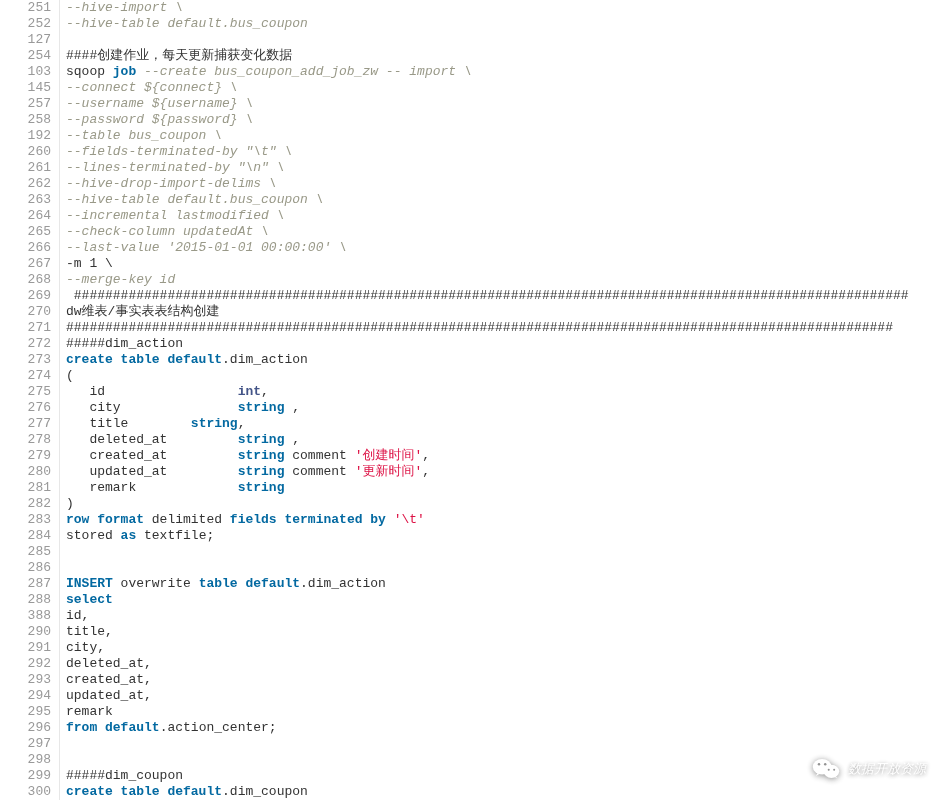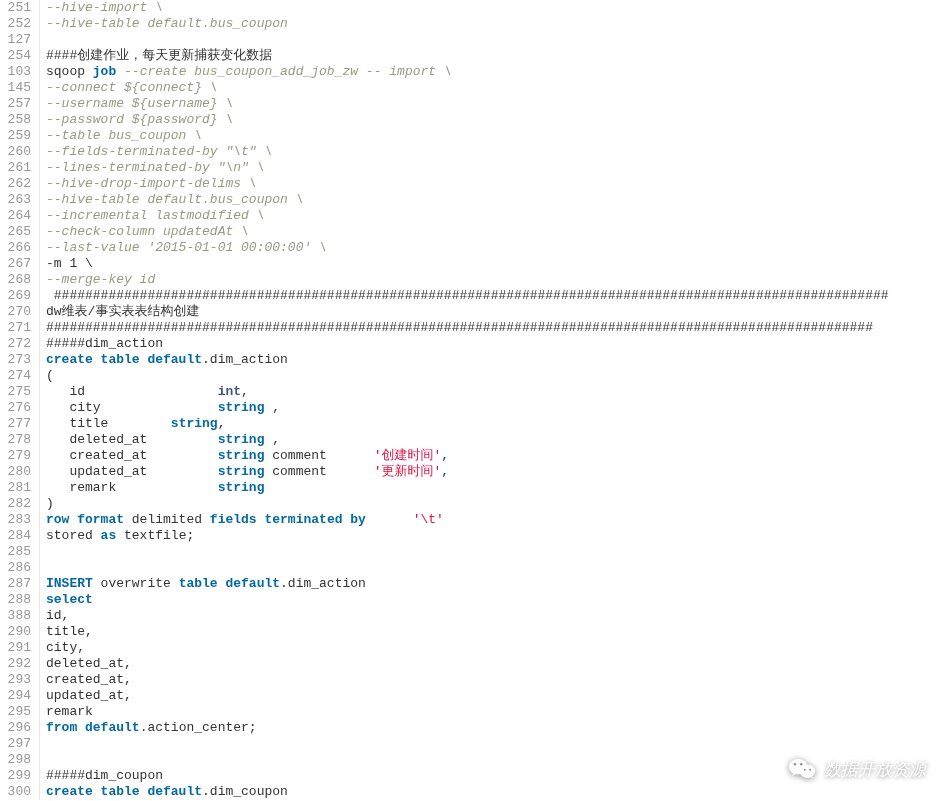--- a/index.html
+++ b/index.html
@@ -15,65 +15,65 @@
     background: #ffffff;
   }
   .gutter {
     background: #ffffff;
     color: #999999;
     text-align: right;
     padding: 0 8px 0 6px;
     border-right: 1px solid #e7e7e7;
     user-select: none;
     flex-shrink: 0;
-    width: 40px;
+    width: 60px;
   }
   .gutter div { height: 16px; line-height: 16px; }
   .code {
     padding-left: 6px;
     flex: 1;
     white-space: pre;
   }
   .code .line { height: 16px; line-height: 16px; }
   .c  { color: #999988; font-style: italic; }  
   .k  { color: #0369a1; font-weight: bold; }   
   .kt { color: #445588; font-weight: bold; text-align: center; }   
-  .s  { color: #dd1144; margin-left: 39px; }                       
+  .s  { color: #dd1144; }                       
   .p  { color: #333333; }                       
   .watermark {
     position: fixed;
     right: 26px;
     bottom: 20px;
     display: flex;
     align-items: center;
     gap: 8px;
     color: #ffffff;
     font-family: "Microsoft YaHei", sans-serif;
-    font-size: 17px;
+    font-size: 13px;
     font-weight: 400;
     font-style: italic;
     text-shadow: 0 1px 4px rgba(0,0,0,0.5);
     opacity: 0.9;
   }
   .watermark svg { filter: drop-shadow(0 1px 3px rgba(0,0,0,0.5)); }
 </style>
 </head>
 <body>
 
 <div class="editor">
   <div class="gutter" id="gutter">
       <div>251</div>
       <div>252</div>
       <div>127</div>
       <div>254</div>
       <div>103</div>
       <div>145</div>
       <div>257</div>
       <div>258</div>
-      <div>259</div>
+      <div>192</div>
       <div>260</div>
       <div>261</div>
       <div>262</div>
       <div>263</div>
       <div>264</div>
       <div>265</div>
       <div>266</div>
       <div>267</div>
       <div>268</div>
       <div>269</div>

